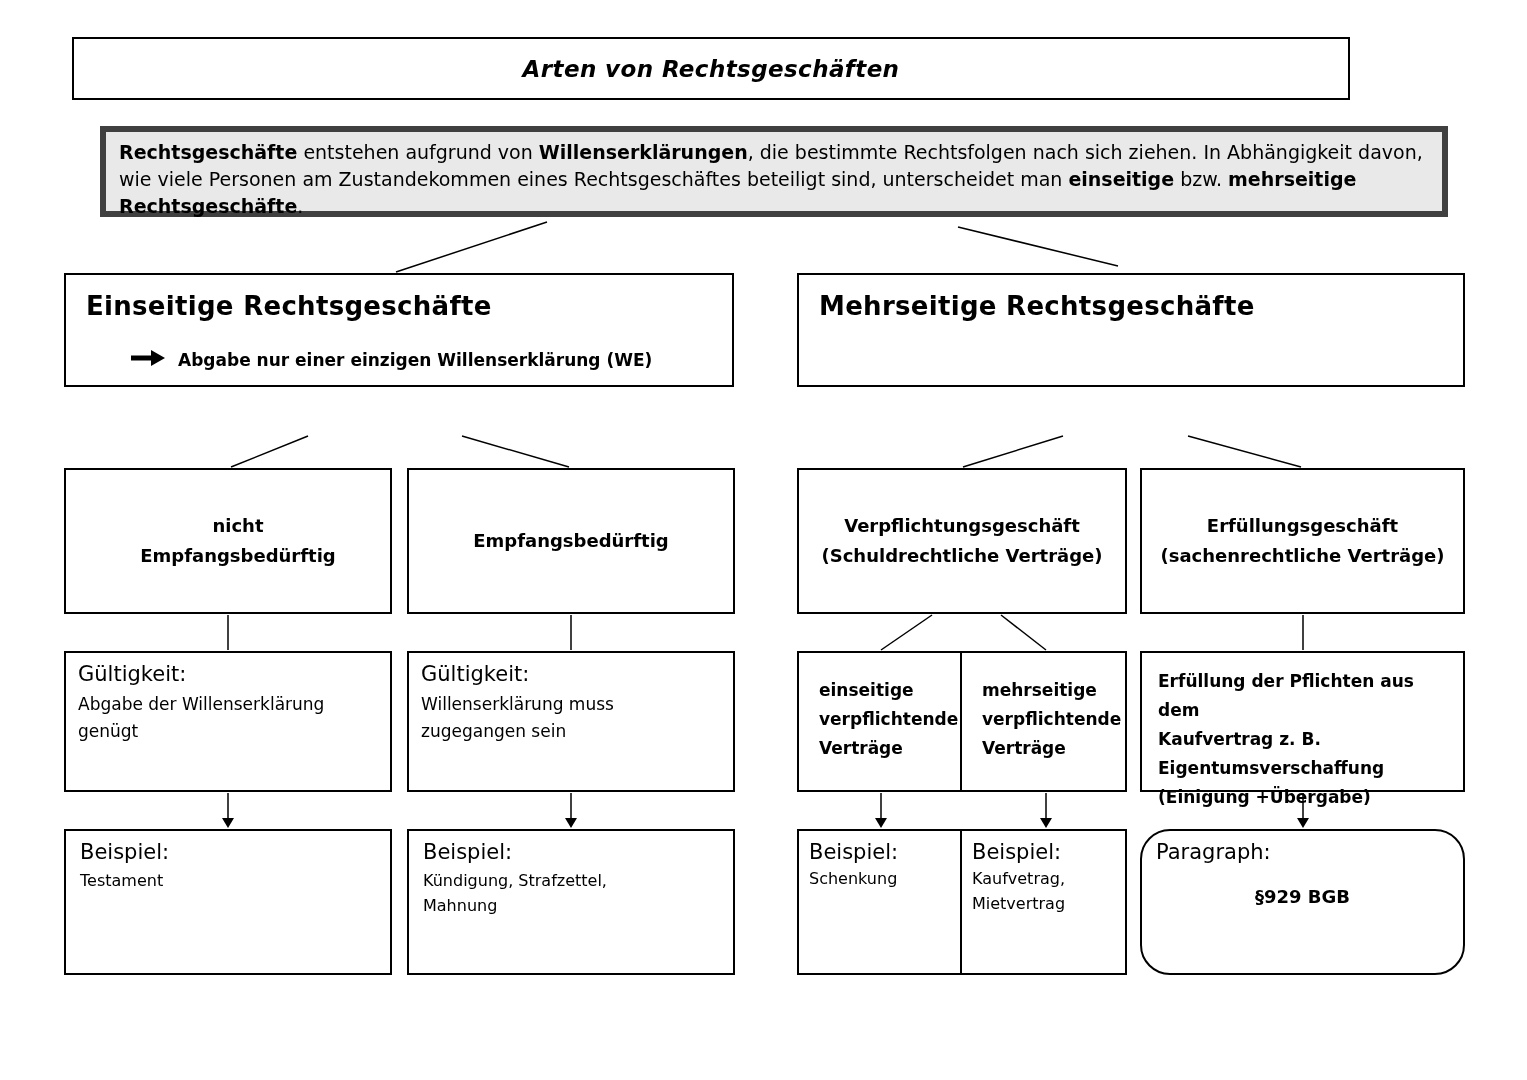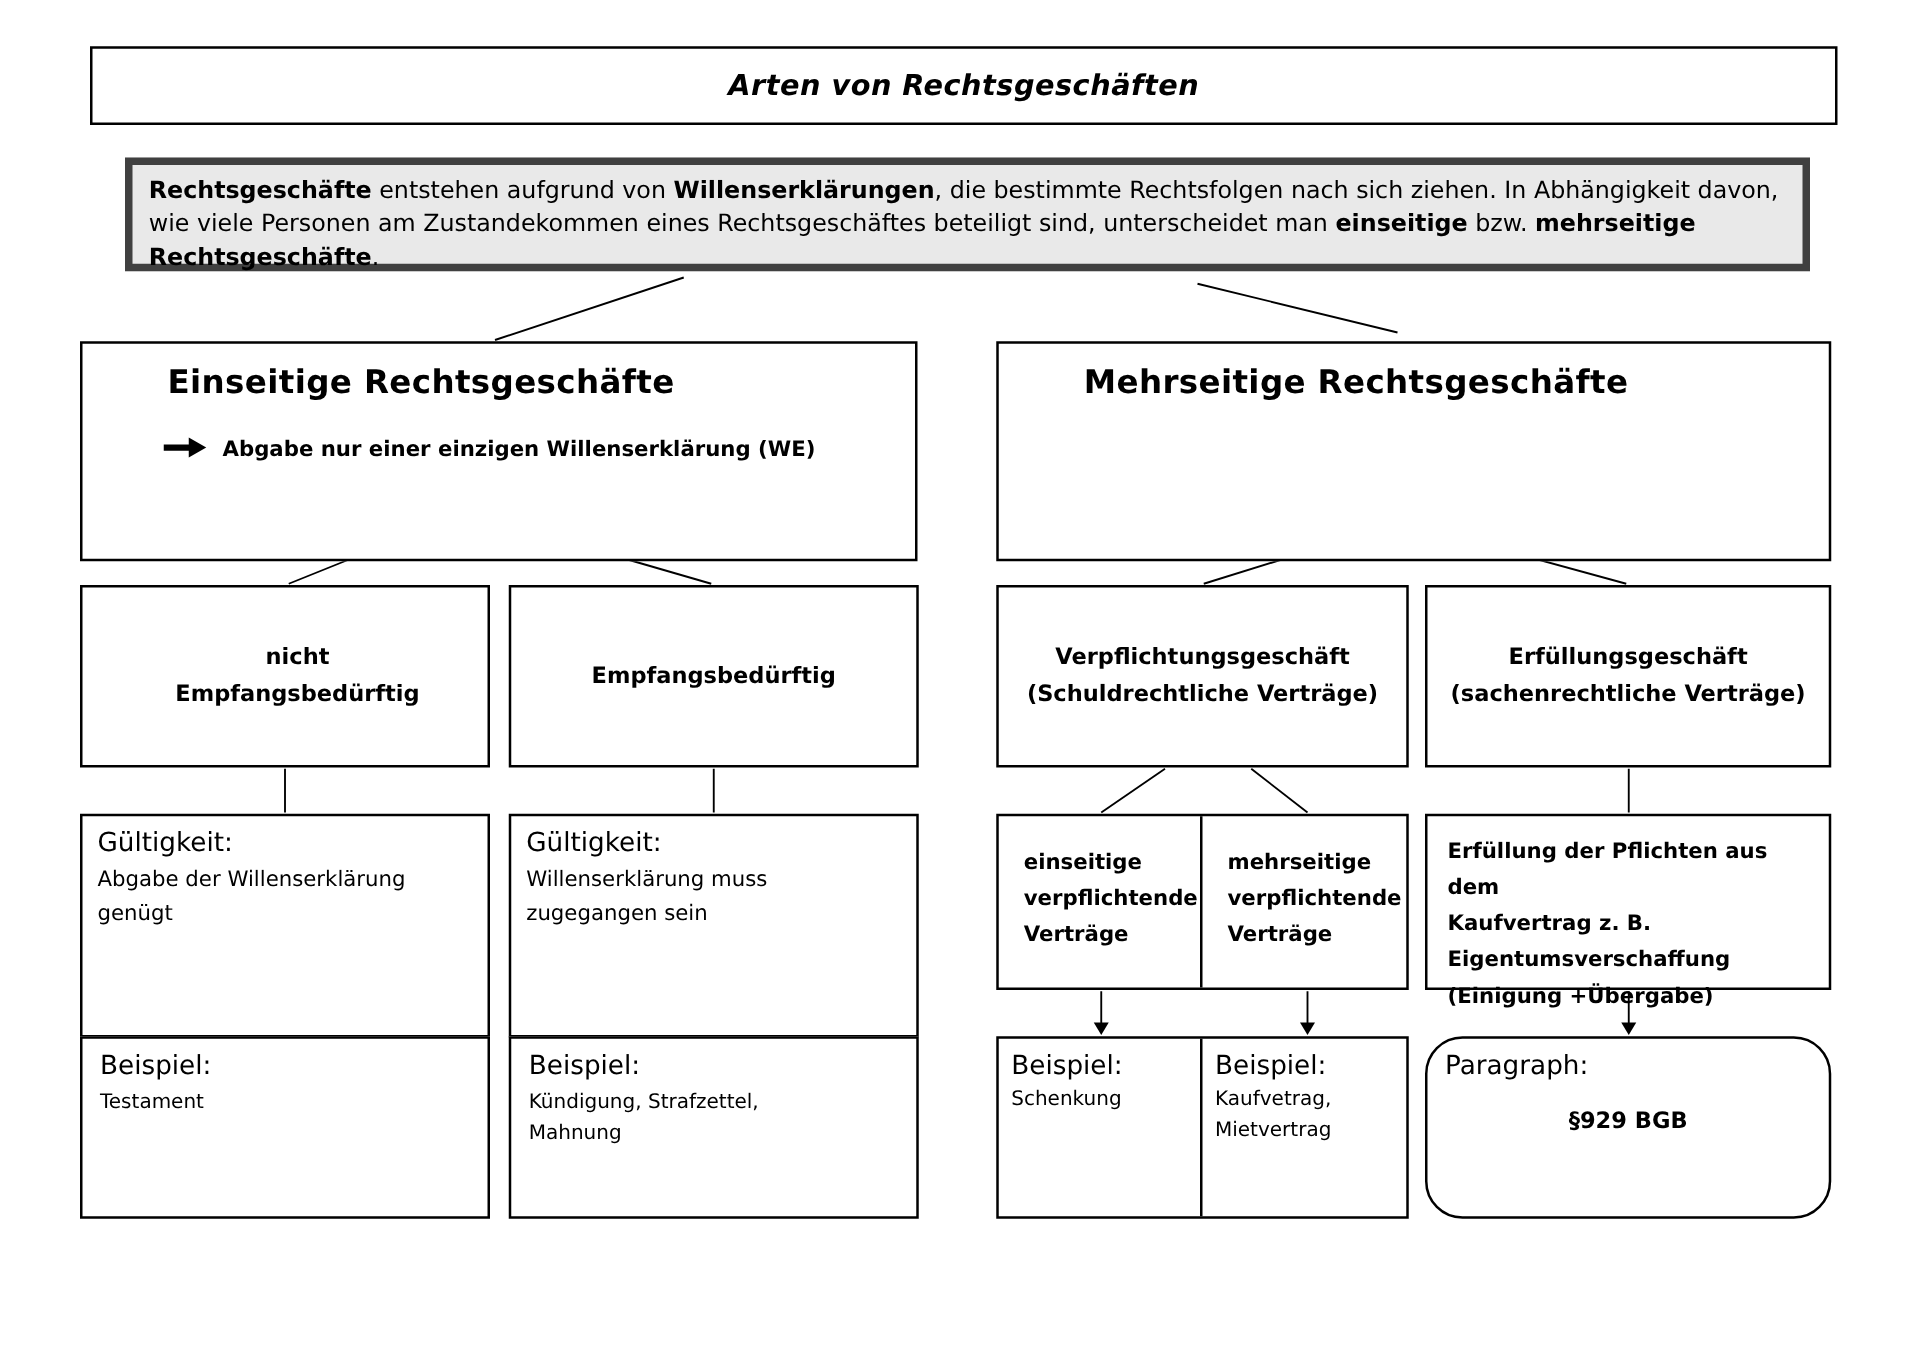--- a/index.html
+++ b/index.html
@@ -4,44 +4,44 @@
 <style>
   * { margin:0; padding:0; box-sizing:border-box; }
   html,body { background:#fff; }
   body { font-family:"DejaVu Sans", sans-serif; color:#000; }
   .canvas { position:relative; width:1527px; height:1080px; background:#fff; overflow:hidden; }
 
   .connectors { position:absolute; left:0; top:0; width:1527px; height:1080px; pointer-events:none; }
 
   .box { position:absolute; border:2px solid #000; background:#fff; }
 
-  .title-box { left:72px; top:37px; width:1398px; height:63px;
+  .title-box { left:72px; top:37px; width:1278px; height:63px;
                display:flex; align-items:center; justify-content:center; }
   .title-text { font-size:23px; font-weight:bold; font-style:italic; letter-spacing:.4px; }
 
   .intro-box { left:100px; top:126px; width:1348px; height:91px;
                background:#e9e9e9; border:6px solid #404040;
                padding:7px 13px; font-size:19px; line-height:1.42; }
 
-  .main-box { height:176px;padding-left:48px; }
+  .main-box { height:114px; }
   .main-box.einseitige { left:64px; top:273px; width:670px; }
   .main-box.mehrseitige { left:797px; top:273px; width:668px; }
   .main-heading { font-size:26px; font-weight:bold; padding:16px 0 0 20px; letter-spacing:.3px; }
   .arrow-note { position:absolute; left:64px; top:74px; display:flex; align-items:center; gap:12px; }
   .note-text { font-size:17px; font-weight:bold; }
 
   .label-box { width:328px; height:146px; top:468px;
                display:flex; align-items:center; justify-content:center;
                text-align:center; font-size:18px; font-weight:bold; line-height:1.65; }
   .label-box.nicht-empf { left:64px;padding-left:20px; }
   .label-box.empf { left:407px; }
   .label-box.verpfl { left:797px; width:330px; }
   .label-box.erfuell { left:1140px; width:325px; }
 
-  .info-box { width:328px; height:179px; top:651px; padding:9px 12px; }
+  .info-box { width:328px; height:141px; top:651px; padding:9px 12px; }
   .info-box.g1 { left:64px; }
   .info-box.g2 { left:407px; }
   .info-heading { font-size:21px; margin-bottom:5px; }
   .info-body { font-size:17px; line-height:1.6; }
   .pre { white-space:pre-line; }
 
   .split-box { left:797px; width:330px; display:flex; padding:0; }
   .split-box.obligation { top:651px; height:141px; }
   .split-box.beispiel { top:829px; height:146px; }
   .cell { width:50%; height:100%; }

